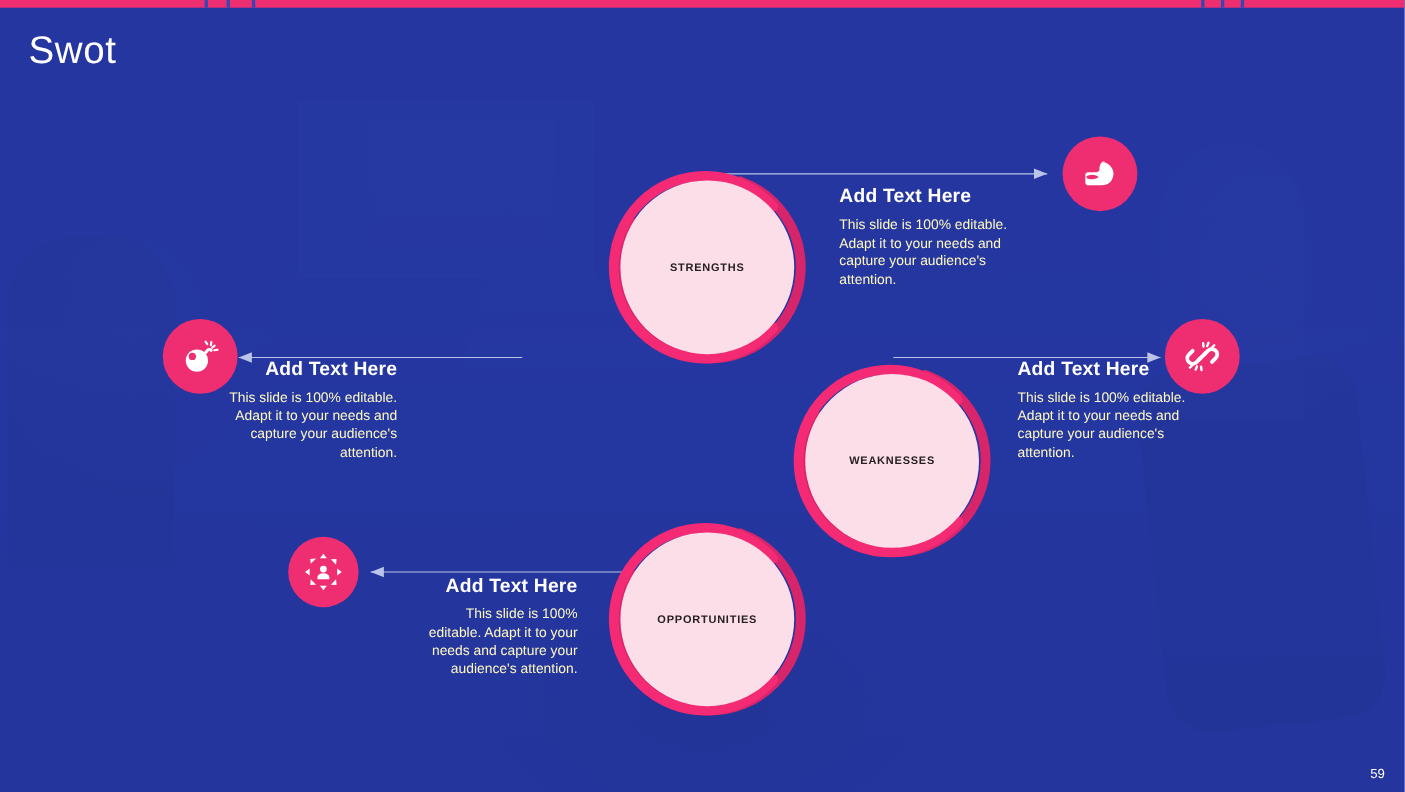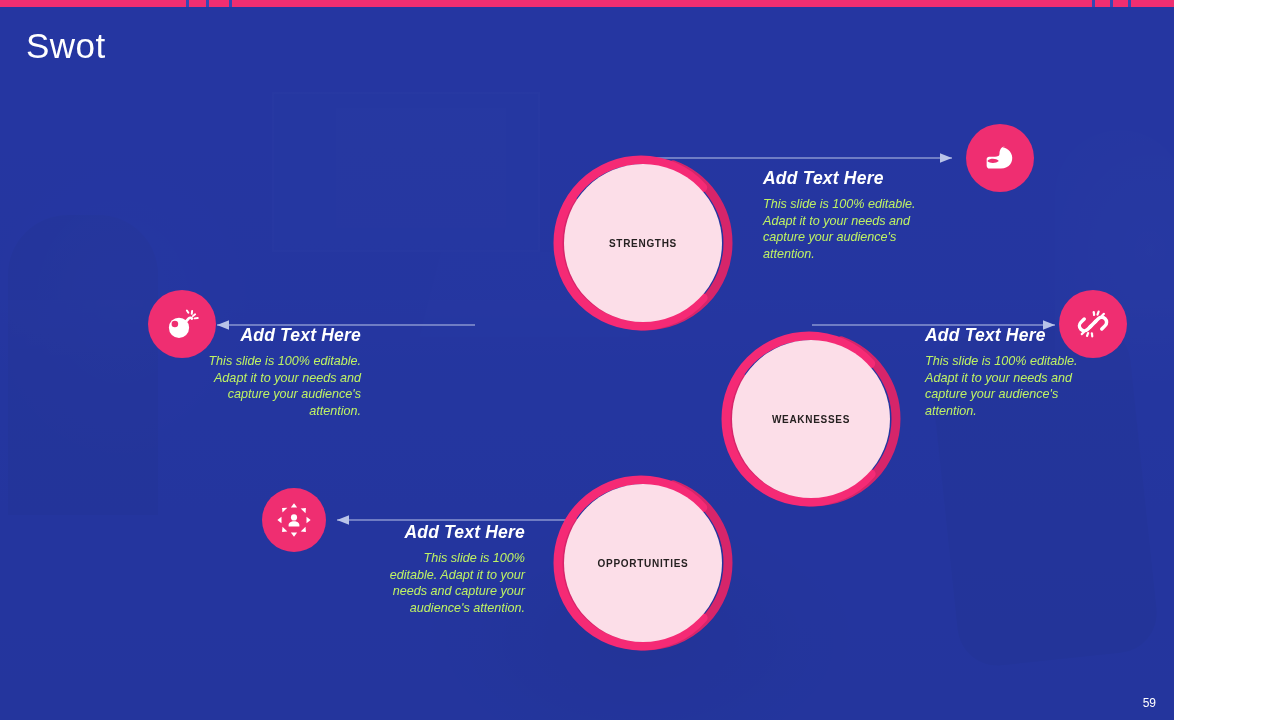--- a/index.html
+++ b/index.html
@@ -7,21 +7,21 @@
   html, body {
     width: 1277px;
     height: 720px;
     overflow: hidden;
     background: #ffffff;
     font-family: "Liberation Sans", sans-serif;
   }
 
   #slide {
     position: relative;
-    width: 1174px;
+    width: 1277px;
     height: 720px;
     background: #3348b4;
     overflow: hidden;
   }
 
   
   #bg-photo {
     position: absolute;
     inset: 0;
     opacity: 1;
@@ -190,33 +190,32 @@
   #icon-strengths     { left: 966px;  top: 124px; width: 68px; height: 68px; }
   #icon-weaknesses    { left: 1059px; top: 290px; width: 68px; height: 68px; }
   #icon-threats       { left: 148px;  top: 290px; width: 68px; height: 68px; }
   #icon-opportunities { left: 262px;  top: 488px; width: 64px; height: 64px; }
 
   
   .text-block {
     position: absolute;
     z-index: 6;
     color: #ffffff;
-    font-style: italic;
   }
   .tb-heading {
     font-size: 17.5px;
     font-weight: bold;
     letter-spacing: 0.2px;
     margin-bottom: 7px;
     white-space: nowrap;
   }
   .tb-body {
     font-size: 12.6px;
     line-height: 1.32;
-    color: #bef264;
+    color: #fef9c3;
   }
   .align-right { text-align: right; }
   .align-left  { text-align: left; }
 
   #text-strengths      { left: 763px; top: 168px;  width: 168px; }
   #text-weaknesses     { left: 925px; top: 325px;  width: 175px; }
   #text-threats        { left: 195px; top: 325px;  width: 166px; }
   #text-opportunities  { left: 375px; top: 522px;  width: 150px; }
 </style>
 </head>

